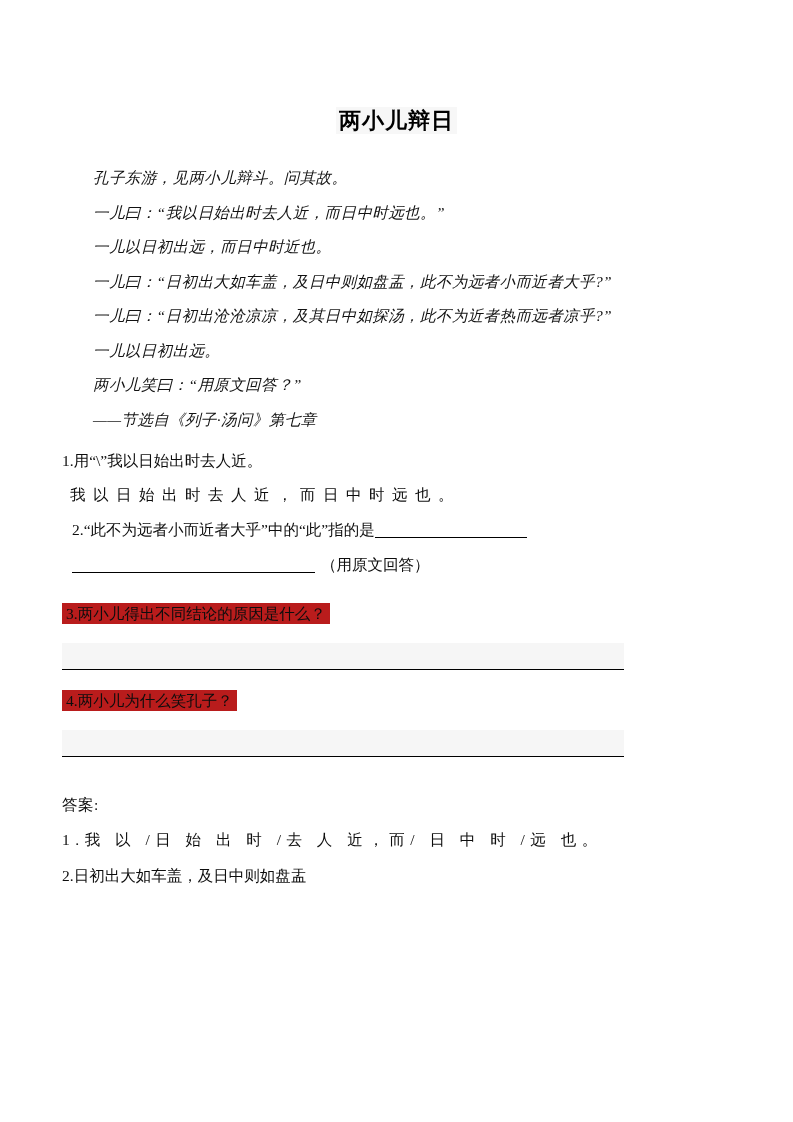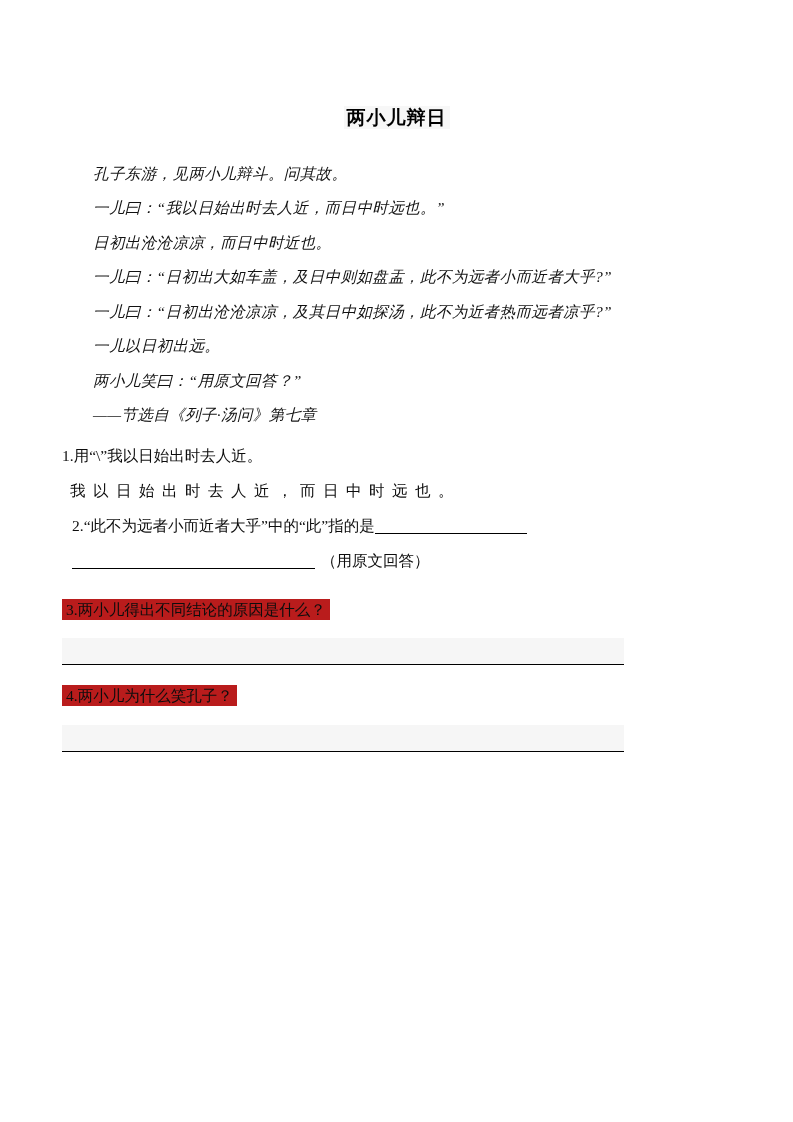--- a/index.html
+++ b/index.html
@@ -23,21 +23,21 @@
     padding: 0 62px;
     background: #ffffff;
     overflow: hidden;
   }
 
   
   .doc-title {
     margin: 0;
     padding-top: 104px;
     text-align: center;
-    font-size: 19px;
+    font-size: 22px;
     font-weight: bold;
     letter-spacing: 1px;
     line-height: 1.5;
     font-family: "Liberation Sans", "DejaVu Sans", sans-serif;
   }
   .doc-title span.hl {
     background: #f7f7f7;
     padding: 1px 3px;
   }
 
@@ -138,21 +138,21 @@
 </head>
 <body>
 
 <div class="page">
 
   <h1 class="doc-title"><span class="hl">两小儿辩日</span></h1>
 
   <div class="passage">
     <p>孔子东游，见两小儿辩斗。问其故。</p>
     <p>一儿曰：“我以日始出时去人近，而日中时远也。”</p>
-    <p>日初出沧沧凉凉，而日中时近也。</p>
+    <p>一儿以日初出远，而日中时近也。</p>
     <p>一儿曰：“日初出大如车盖，及日中则如盘盂，此不为远者小而近者大乎?”</p>
     <p>一儿曰：“日初出沧沧凉凉，及其日中如探汤，此不为近者热而远者凉乎?”</p>
     <p>一儿以日初出远。</p>
     <p>两小儿笑曰：“用原文回答？”</p>
     <p class="attribution">——节选自《列子·汤问》第七章</p>
   </div>
 
   <div class="questions">
 
     <p class="q"><span>1.</span><span>用“\”我以日始出时去人近。</span></p>
@@ -166,14 +166,19 @@
     <p class="q-shaded"><span class="hl"><span>3.</span><span>两小儿得出不同结论的原因是什么？</span></span></p>
 
     <div class="answer-band"></div>
 
     <p class="q-shaded"><span class="hl"><span>4.</span><span>两小儿为什么笑孔子？</span></span></p>
 
     <div class="answer-band narrow"></div>
 
   </div>
 
+  <div class="answers">
+    <p class="ans-head">答案:</p>
+    <p class="spaced-ans">1.我 以 /日 始 出 时 /去 人 近，而/ 日 中 时 /远 也。</p>
+    <p>2.日初出大如车盖，及日中则如盘盂</p>
+  </div>
 
 </div>
 
 </body></html>

